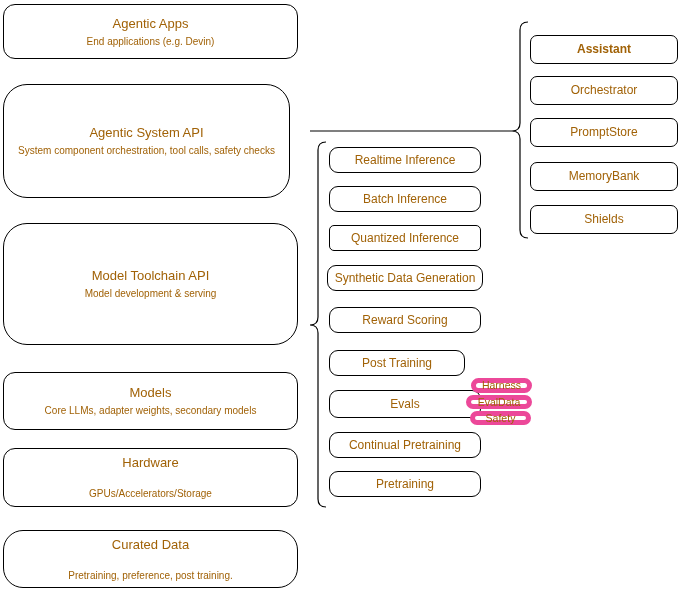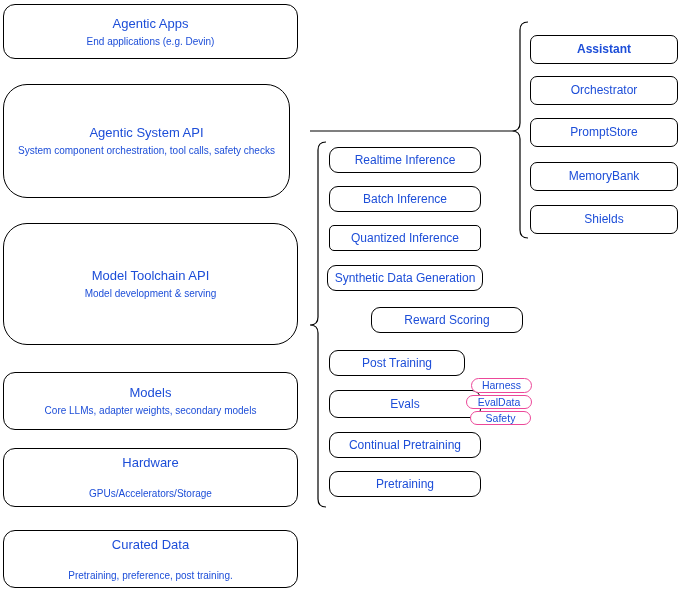--- a/index.html
+++ b/index.html
@@ -2,21 +2,21 @@
 <html><head>
 <meta charset="utf-8">
 <style>
   html, body { margin: 0; padding: 0; background: #ffffff; }
   .canvas {
     position: relative;
     width: 682px;
     height: 591px;
     background: #ffffff;
     font-family: "Liberation Sans", sans-serif;
-    color: #1d4ed8;
+    color: #a16207;
     overflow: hidden;
   }
   .overlay {
     position: absolute;
     left: 0; top: 0;
     width: 682px; height: 591px;
   }
   .box {
     position: absolute;
     box-sizing: border-box;
@@ -28,21 +28,21 @@
     justify-content: center;
     text-align: center;
   }
   .box .title { font-size: 13px; line-height: 15px; }
   .box .subtitle { font-size: 10px; line-height: 12px; margin-top: 5px; }
   .node-label { font-size: 12px; line-height: 13px; }
   .pill {
     position: absolute;
     box-sizing: border-box;
     background: #ffffff;
-    border: 1px solid #ec4899;
+    border: 5px solid #ec4899;
     border-radius: 8px;
     display: flex;
     align-items: center;
     justify-content: center;
     font-size: 10.5px;
     line-height: 11px;
   }
 </style>
 </head>
 <body>
@@ -73,42 +73,42 @@
   <div class="box" style="left:3px; top:372px; width:295px; height:58px; border-radius:12px;">
     <span class="title">Models</span>
     <span class="subtitle">Core LLMs, adapter weights, secondary models</span>
   </div>
 
   <div class="box" style="left:3px; top:448px; width:295px; height:59px; border-radius:12px;gap:13px;">
     <span class="title">Hardware</span>
     <span class="subtitle">GPUs/Accelerators/Storage</span>
   </div>
 
-  <div class="box" style="left:3px; top:530px; width:295px; height:58px; border-radius:12px;gap:13px;">
+  <div class="box" style="left:3px; top:530px; width:295px; height:58px; border-radius:20px;gap:13px;">
     <span class="title">Curated Data</span>
     <span class="subtitle">Pretraining, preference, post training.</span>
   </div>
 
   <div class="box" style="left:329px; top:147px; width:152px; height:26px; border-radius:9px;">
     <span class="node-label">Realtime Inference</span>
   </div>
 
   <div class="box" style="left:329px; top:186px; width:152px; height:26px; border-radius:9px;">
     <span class="node-label">Batch Inference</span>
   </div>
 
   <div class="box" style="left:329px; top:225px; width:152px; height:26px; border-radius:5px;">
     <span class="node-label">Quantized Inference</span>
   </div>
 
   <div class="box" style="left:327px; top:265px; width:156px; height:26px; border-radius:9px;">
     <span class="node-label">Synthetic Data Generation</span>
   </div>
 
-  <div class="box" style="left:329px; top:307px; width:152px; height:26px; border-radius:9px;margin-left:42px;">
+  <div class="box" style="left:329px; top:307px; width:152px; height:26px; border-radius:9px;">
     <span class="node-label">Reward Scoring</span>
   </div>
 
   <div class="box" style="left:329px; top:350px; width:136px; height:26px; border-radius:9px;">
     <span class="node-label">Post Training</span>
   </div>
 
   <div class="box" style="left:329px; top:390px; width:152px; height:28px; border-radius:9px;">
     <span class="node-label">Evals</span>
   </div>

